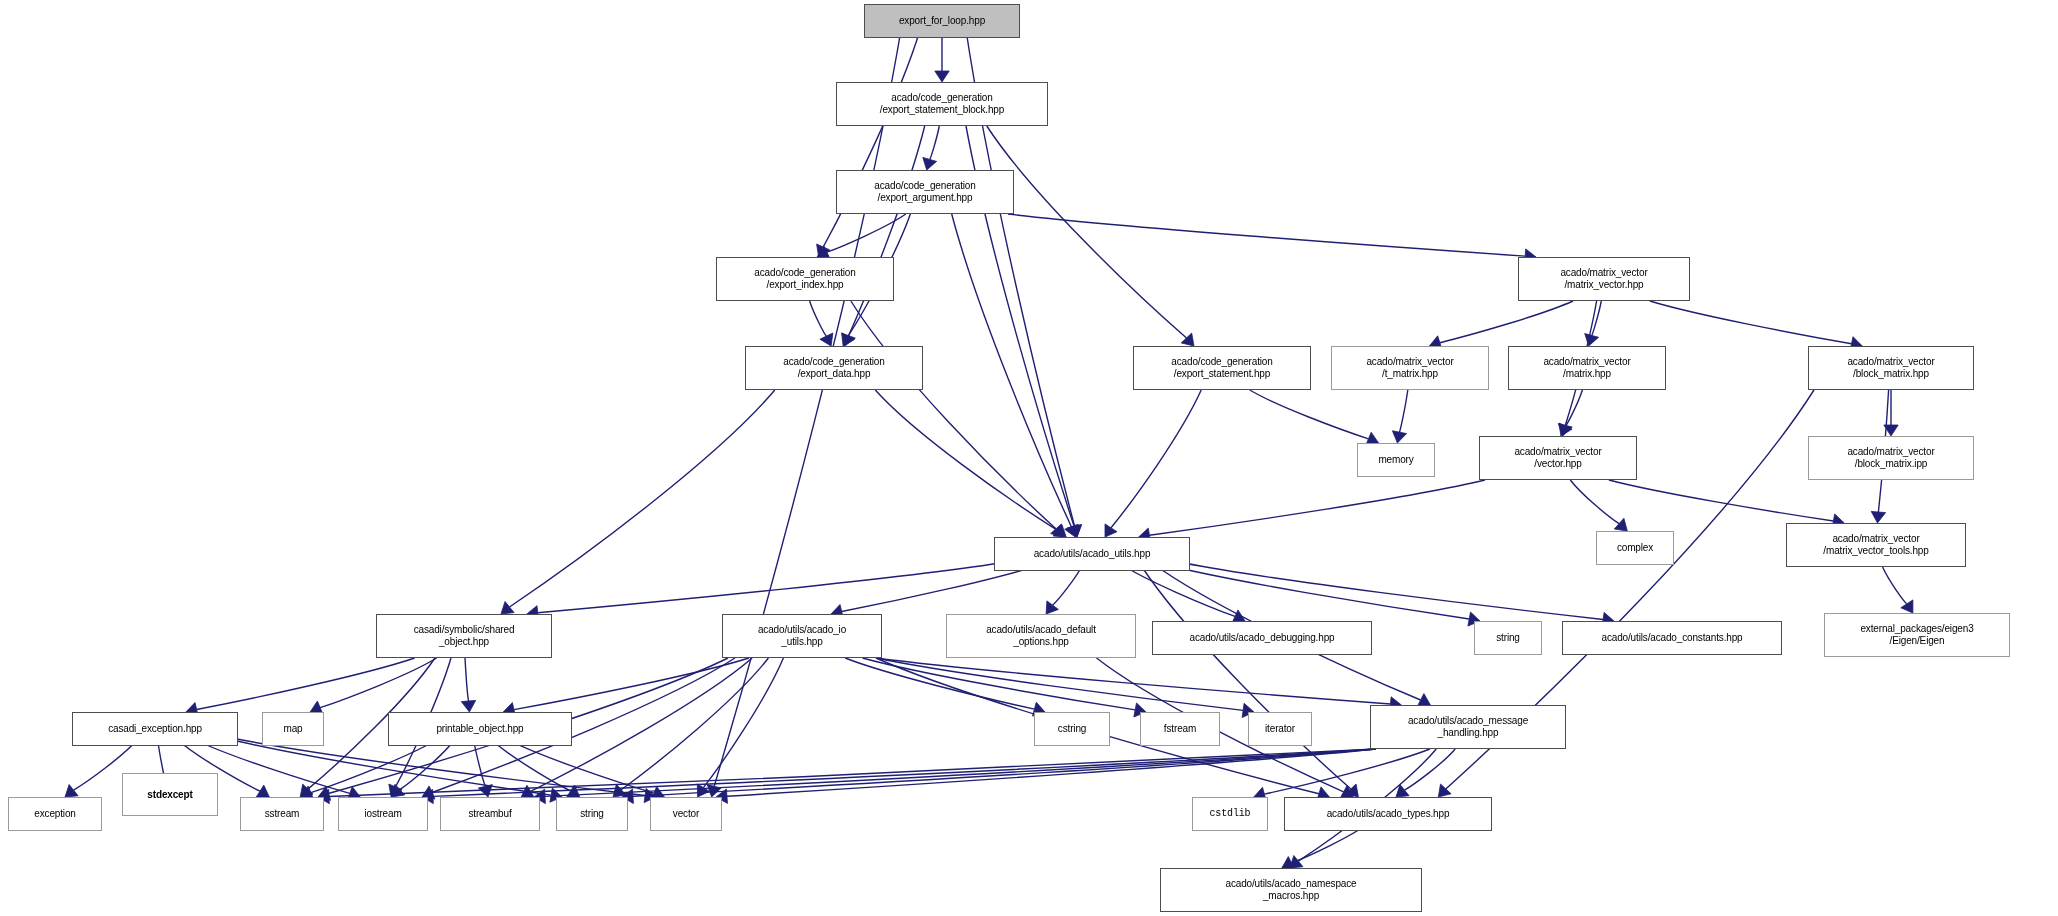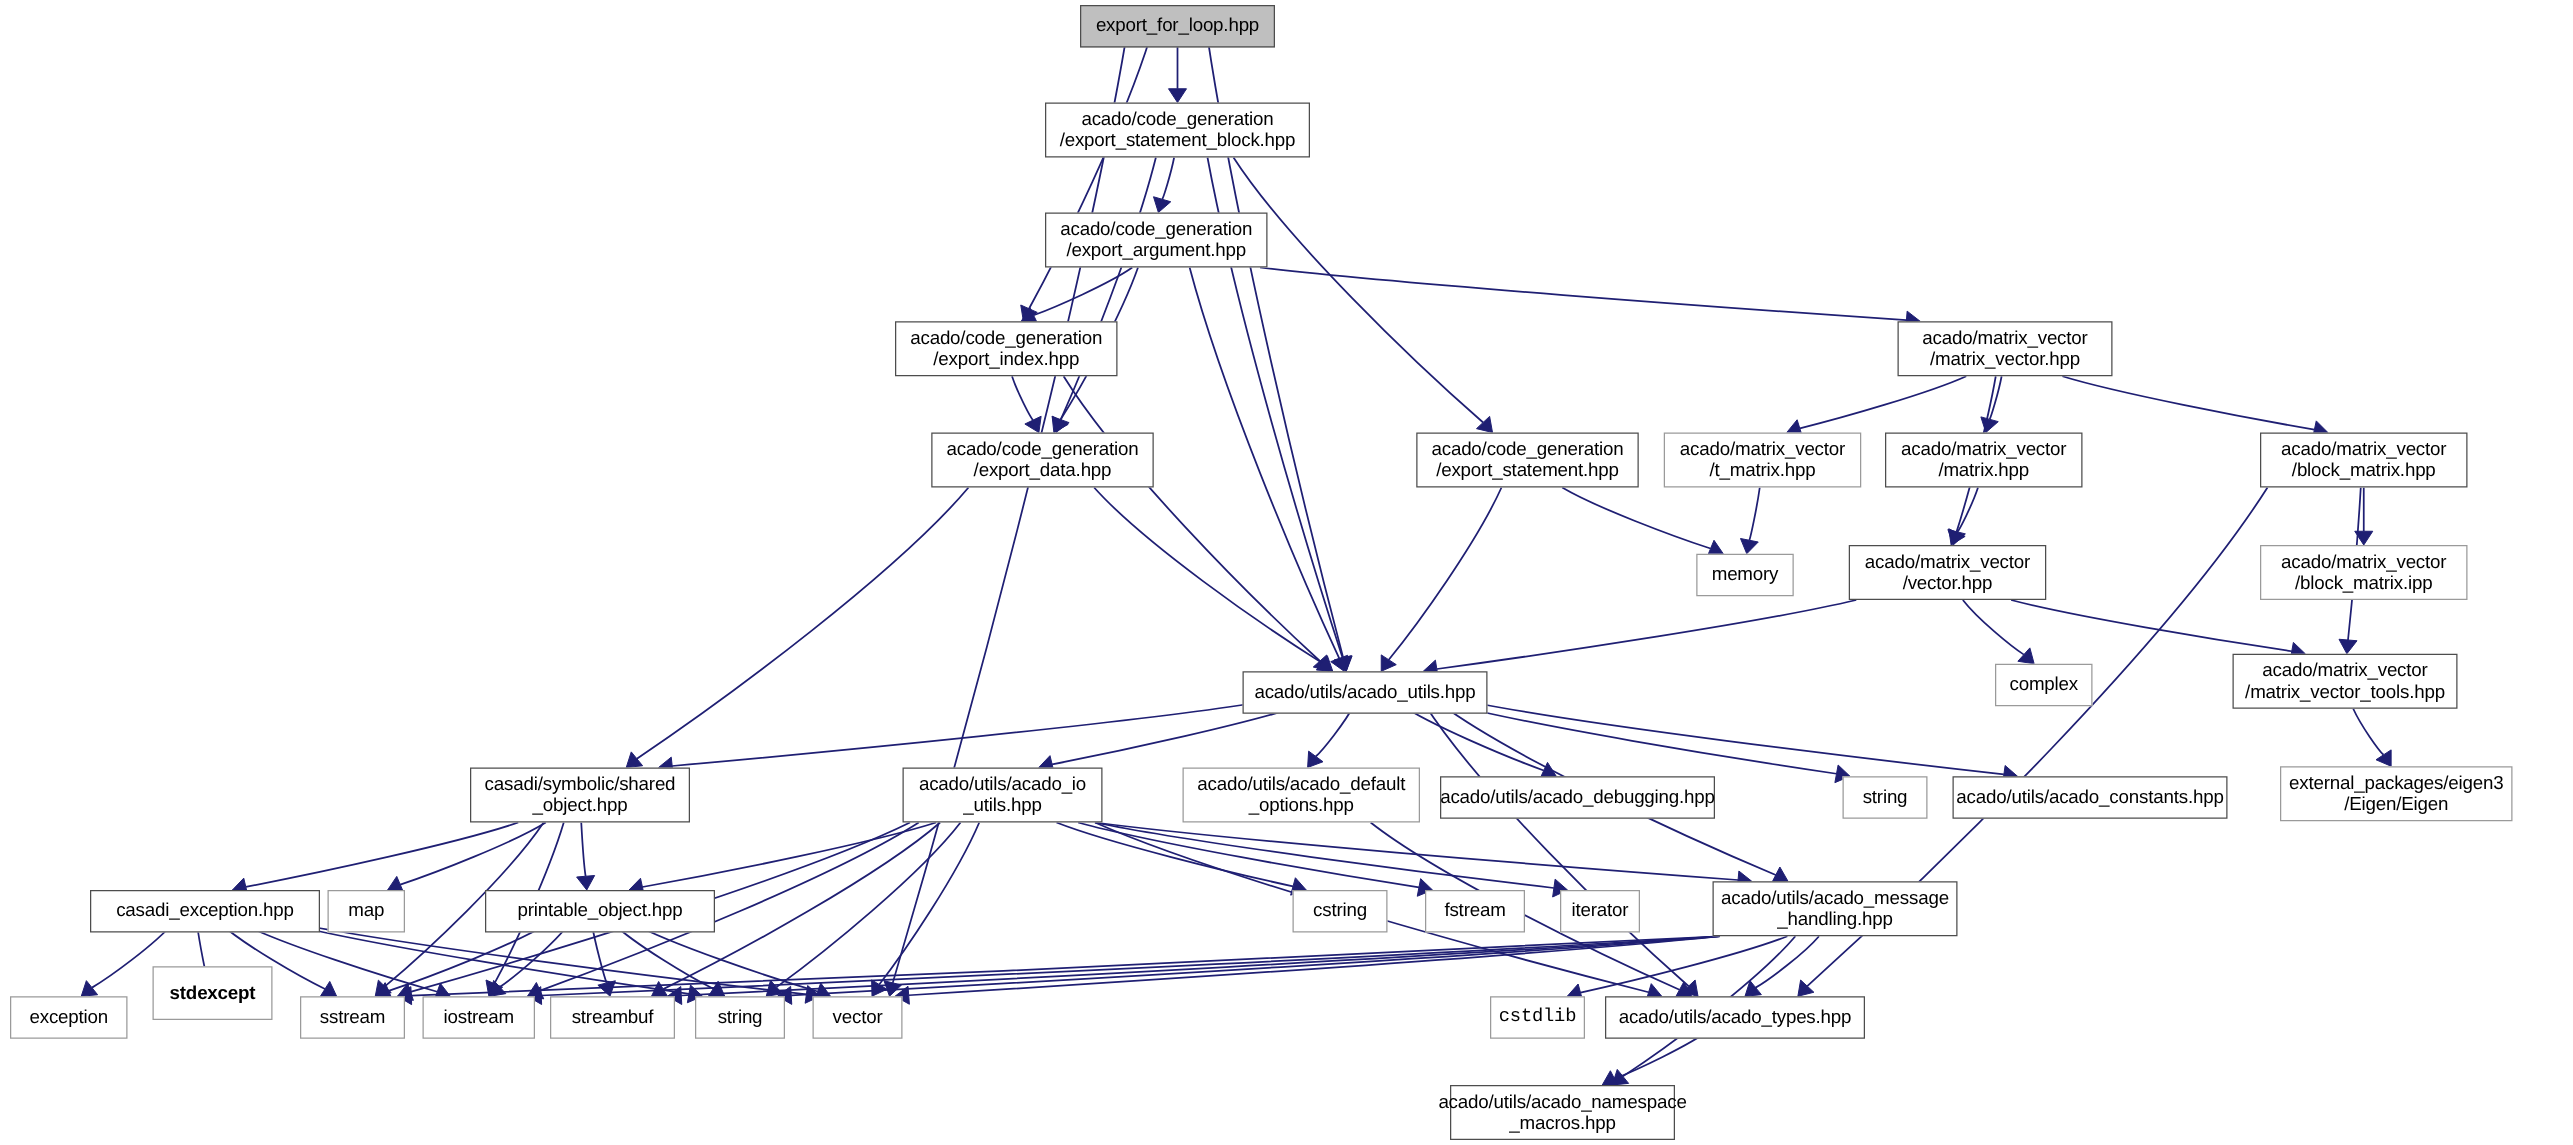--- a/index.html
+++ b/index.html
@@ -39,21 +39,21 @@
   .node {
     position: absolute;
     box-sizing: border-box;
     display: flex;
     align-items: center;
     justify-content: center;
     text-align: center;
     background: #ffffff;
     border: 1px solid #9a9a9a;
     color: #000000;
-    font-size: 15px;
+    font-size: 10px;
     line-height: 1.16;
     letter-spacing: -0.15px;
     white-space: pre-line;
     padding: 16px 4px;
   }
   .node.strong {
     border: 1.6px solid #4d4d4d;
   }
   .node.root {
     background: #bfbfbf;
@@ -251,33 +251,33 @@
 /Eigen/Eigen</div>
       <div class="node strong" style="left: 376px; top: 614px; width: 176px; height: 44px;">casadi/symbolic/shared
 _object.hpp</div>
       <div class="node strong" style="left: 722px; top: 614px; width: 160px; height: 44px;">acado/utils/acado_io
 _utils.hpp</div>
       <div class="node " style="left: 946px; top: 614px; width: 190px; height: 44px;">acado/utils/acado_default
 _options.hpp</div>
       <div class="node strong" style="left: 1152px; top: 621px; width: 220px; height: 26px;">acado/utils/acado_debugging.hpp</div>
       <div class="node " style="left: 1474px; top: 621px; width: 68px; height: 26px;">string</div>
       <div class="node strong" style="left: 1562px; top: 621px; width: 220px; height: 26px;">acado/utils/acado_constants.hpp</div>
-      <div class="node strong" style="left: 72px; top: 712px; width: 184px; height: 26px;">casadi_exception.hpp</div>
+      <div class="node strong" style="left: 72px; top: 712px; width: 166px; height: 26px;">casadi_exception.hpp</div>
       <div class="node " style="left: 262px; top: 712px; width: 62px; height: 26px;">map</div>
       <div class="node strong" style="left: 388px; top: 712px; width: 184px; height: 26px;">printable_object.hpp</div>
       <div class="node " style="left: 1034px; top: 712px; width: 76px; height: 26px;">cstring</div>
       <div class="node " style="left: 1140px; top: 712px; width: 80px; height: 16px;">fstream</div>
       <div class="node " style="left: 1248px; top: 712px; width: 64px; height: 26px;">iterator</div>
       <div class="node strong" style="left: 1370px; top: 705px; width: 196px; height: 44px;">acado/utils/acado_message
 _handling.hpp</div>
       <div class="node " style="left: 8px; top: 797px; width: 94px; height: 26px;">exception</div>
       <div class="node " style="left: 122px; top: 773px; width: 96px; height: 43px; font-weight: bold;">stdexcept</div>
       <div class="node " style="left: 240px; top: 797px; width: 84px; height: 26px;">sstream</div>
       <div class="node " style="left: 338px; top: 797px; width: 90px; height: 26px;">iostream</div>
       <div class="node " style="left: 440px; top: 797px; width: 100px; height: 26px;">streambuf</div>
       <div class="node " style="left: 556px; top: 797px; width: 72px; height: 26px;">string</div>
       <div class="node " style="left: 650px; top: 797px; width: 72px; height: 26px;">vector</div>
       <div class="node " style="left: 1192px; top: 797px; width: 76px; height: 26px; font-family: Liberation Mono, monospace;">cstdlib</div>
       <div class="node strong" style="left: 1284px; top: 797px; width: 208px; height: 26px;">acado/utils/acado_types.hpp</div>
-      <div class="node strong" style="left: 1160px; top: 868px; width: 180px; height: 44px;">acado/utils/acado_namespace
+      <div class="node strong" style="left: 1160px; top: 868px; width: 262px; height: 44px;">acado/utils/acado_namespace
 _macros.hpp</div>
     </div>
 </div>
 
 </body></html>

